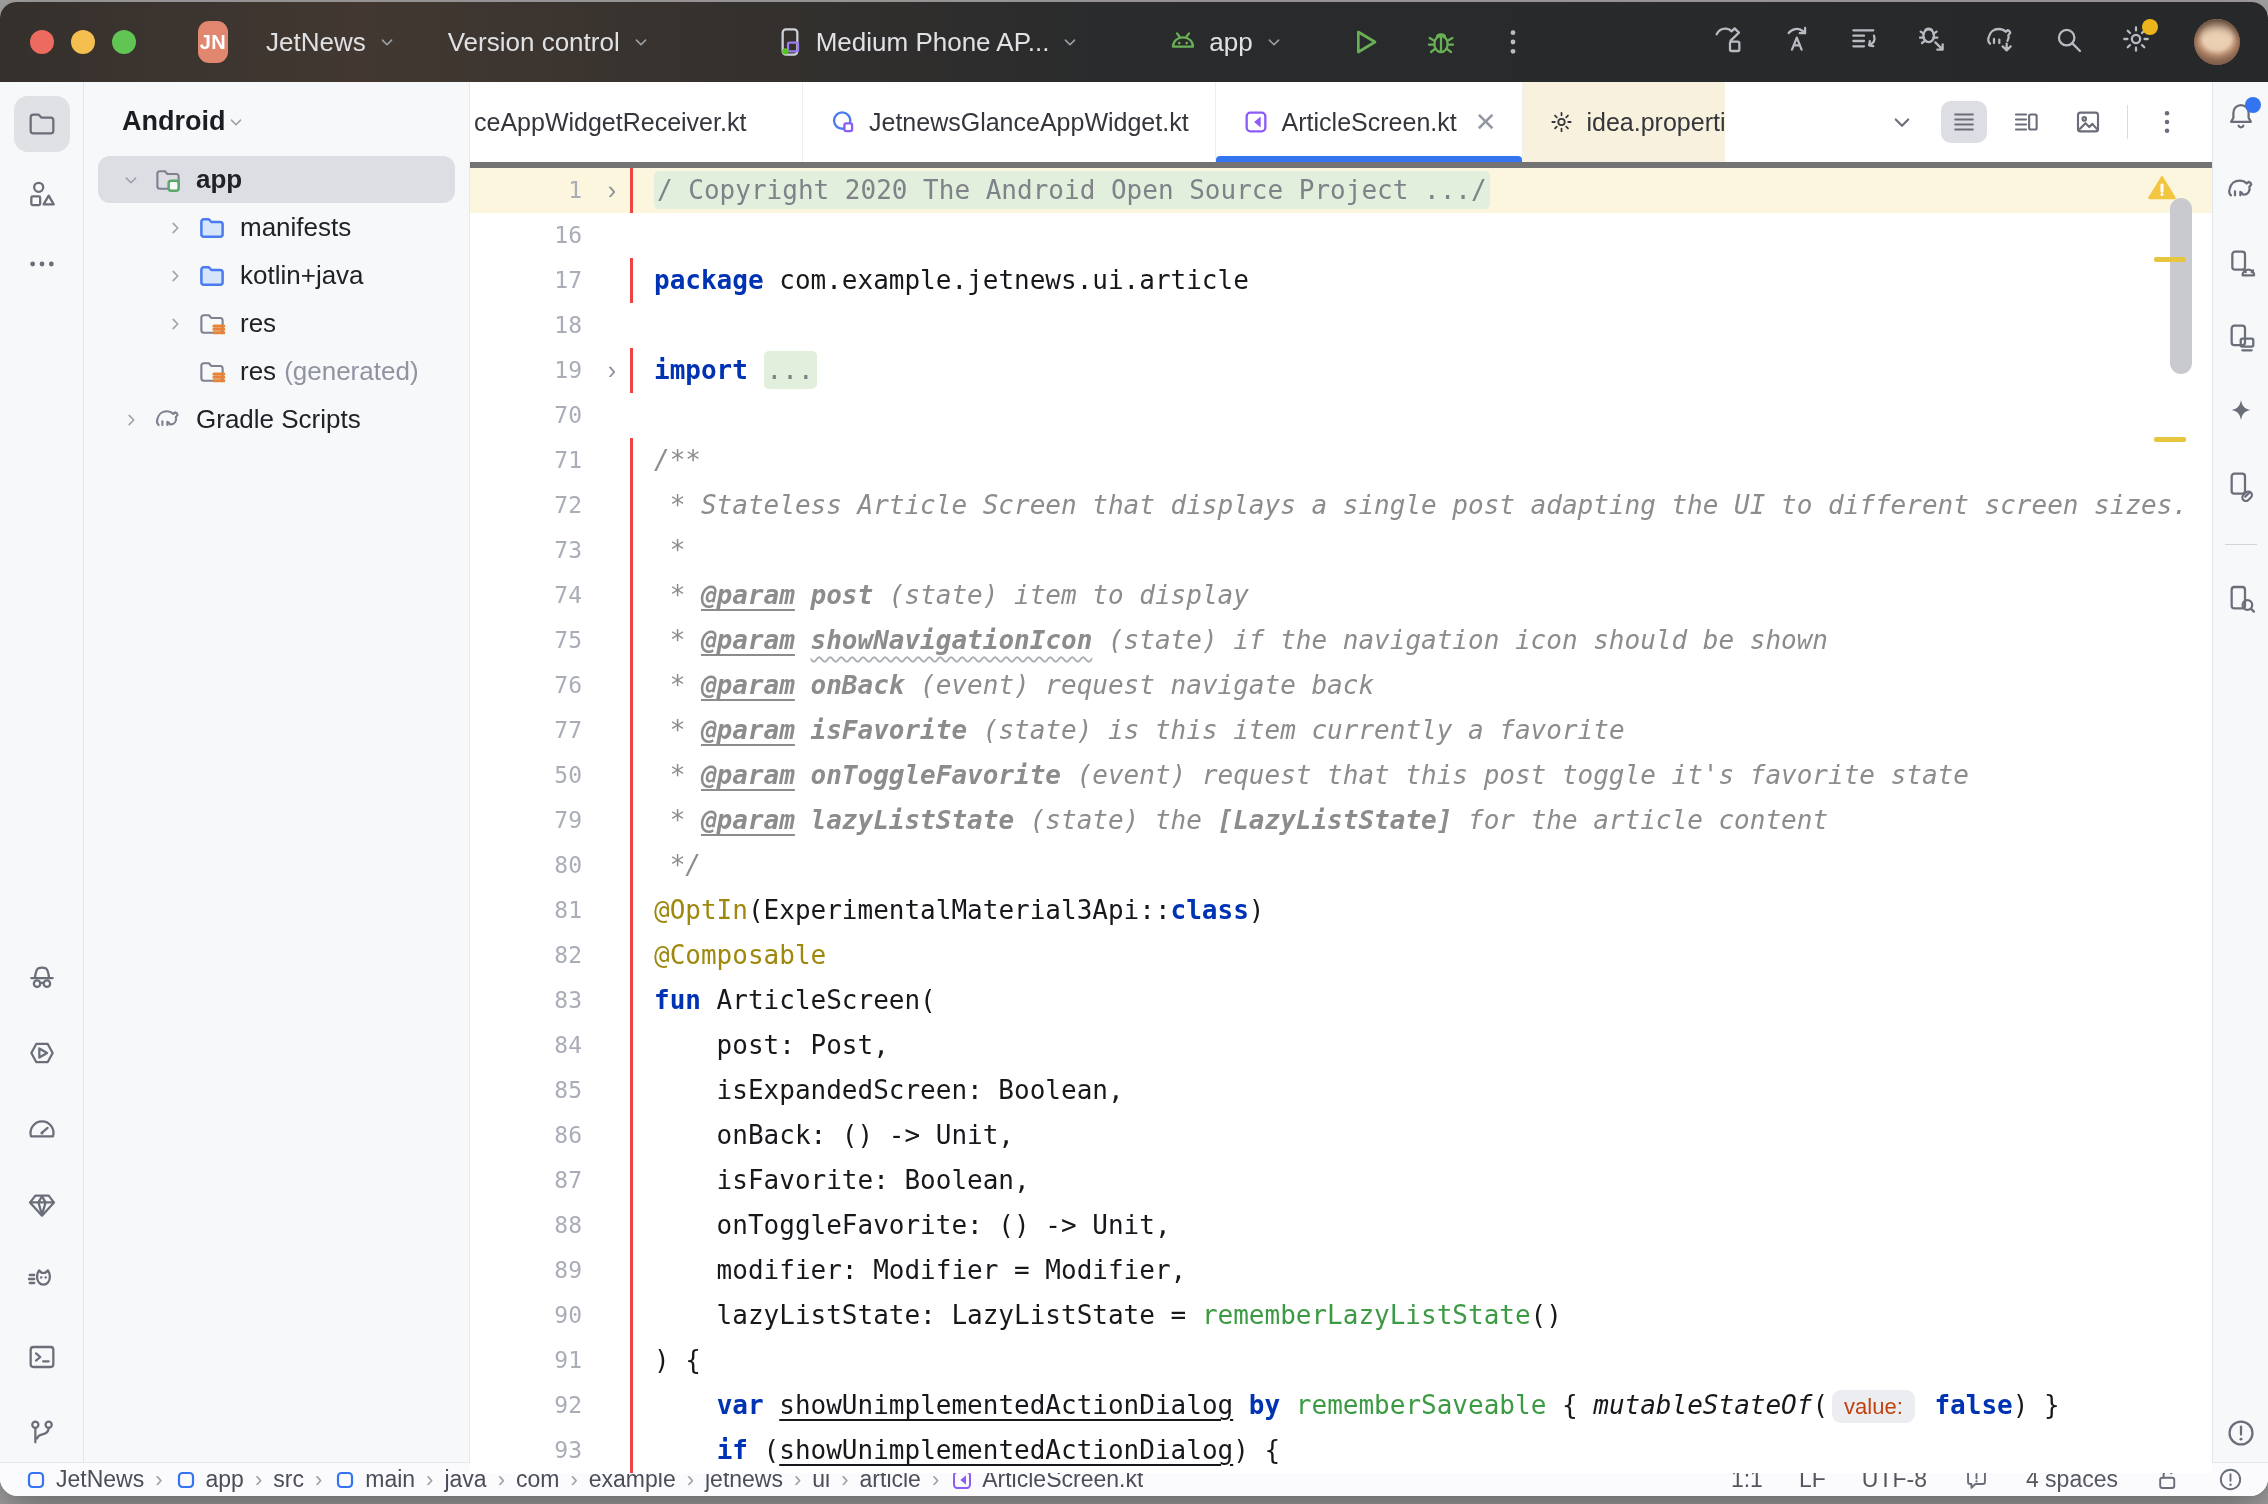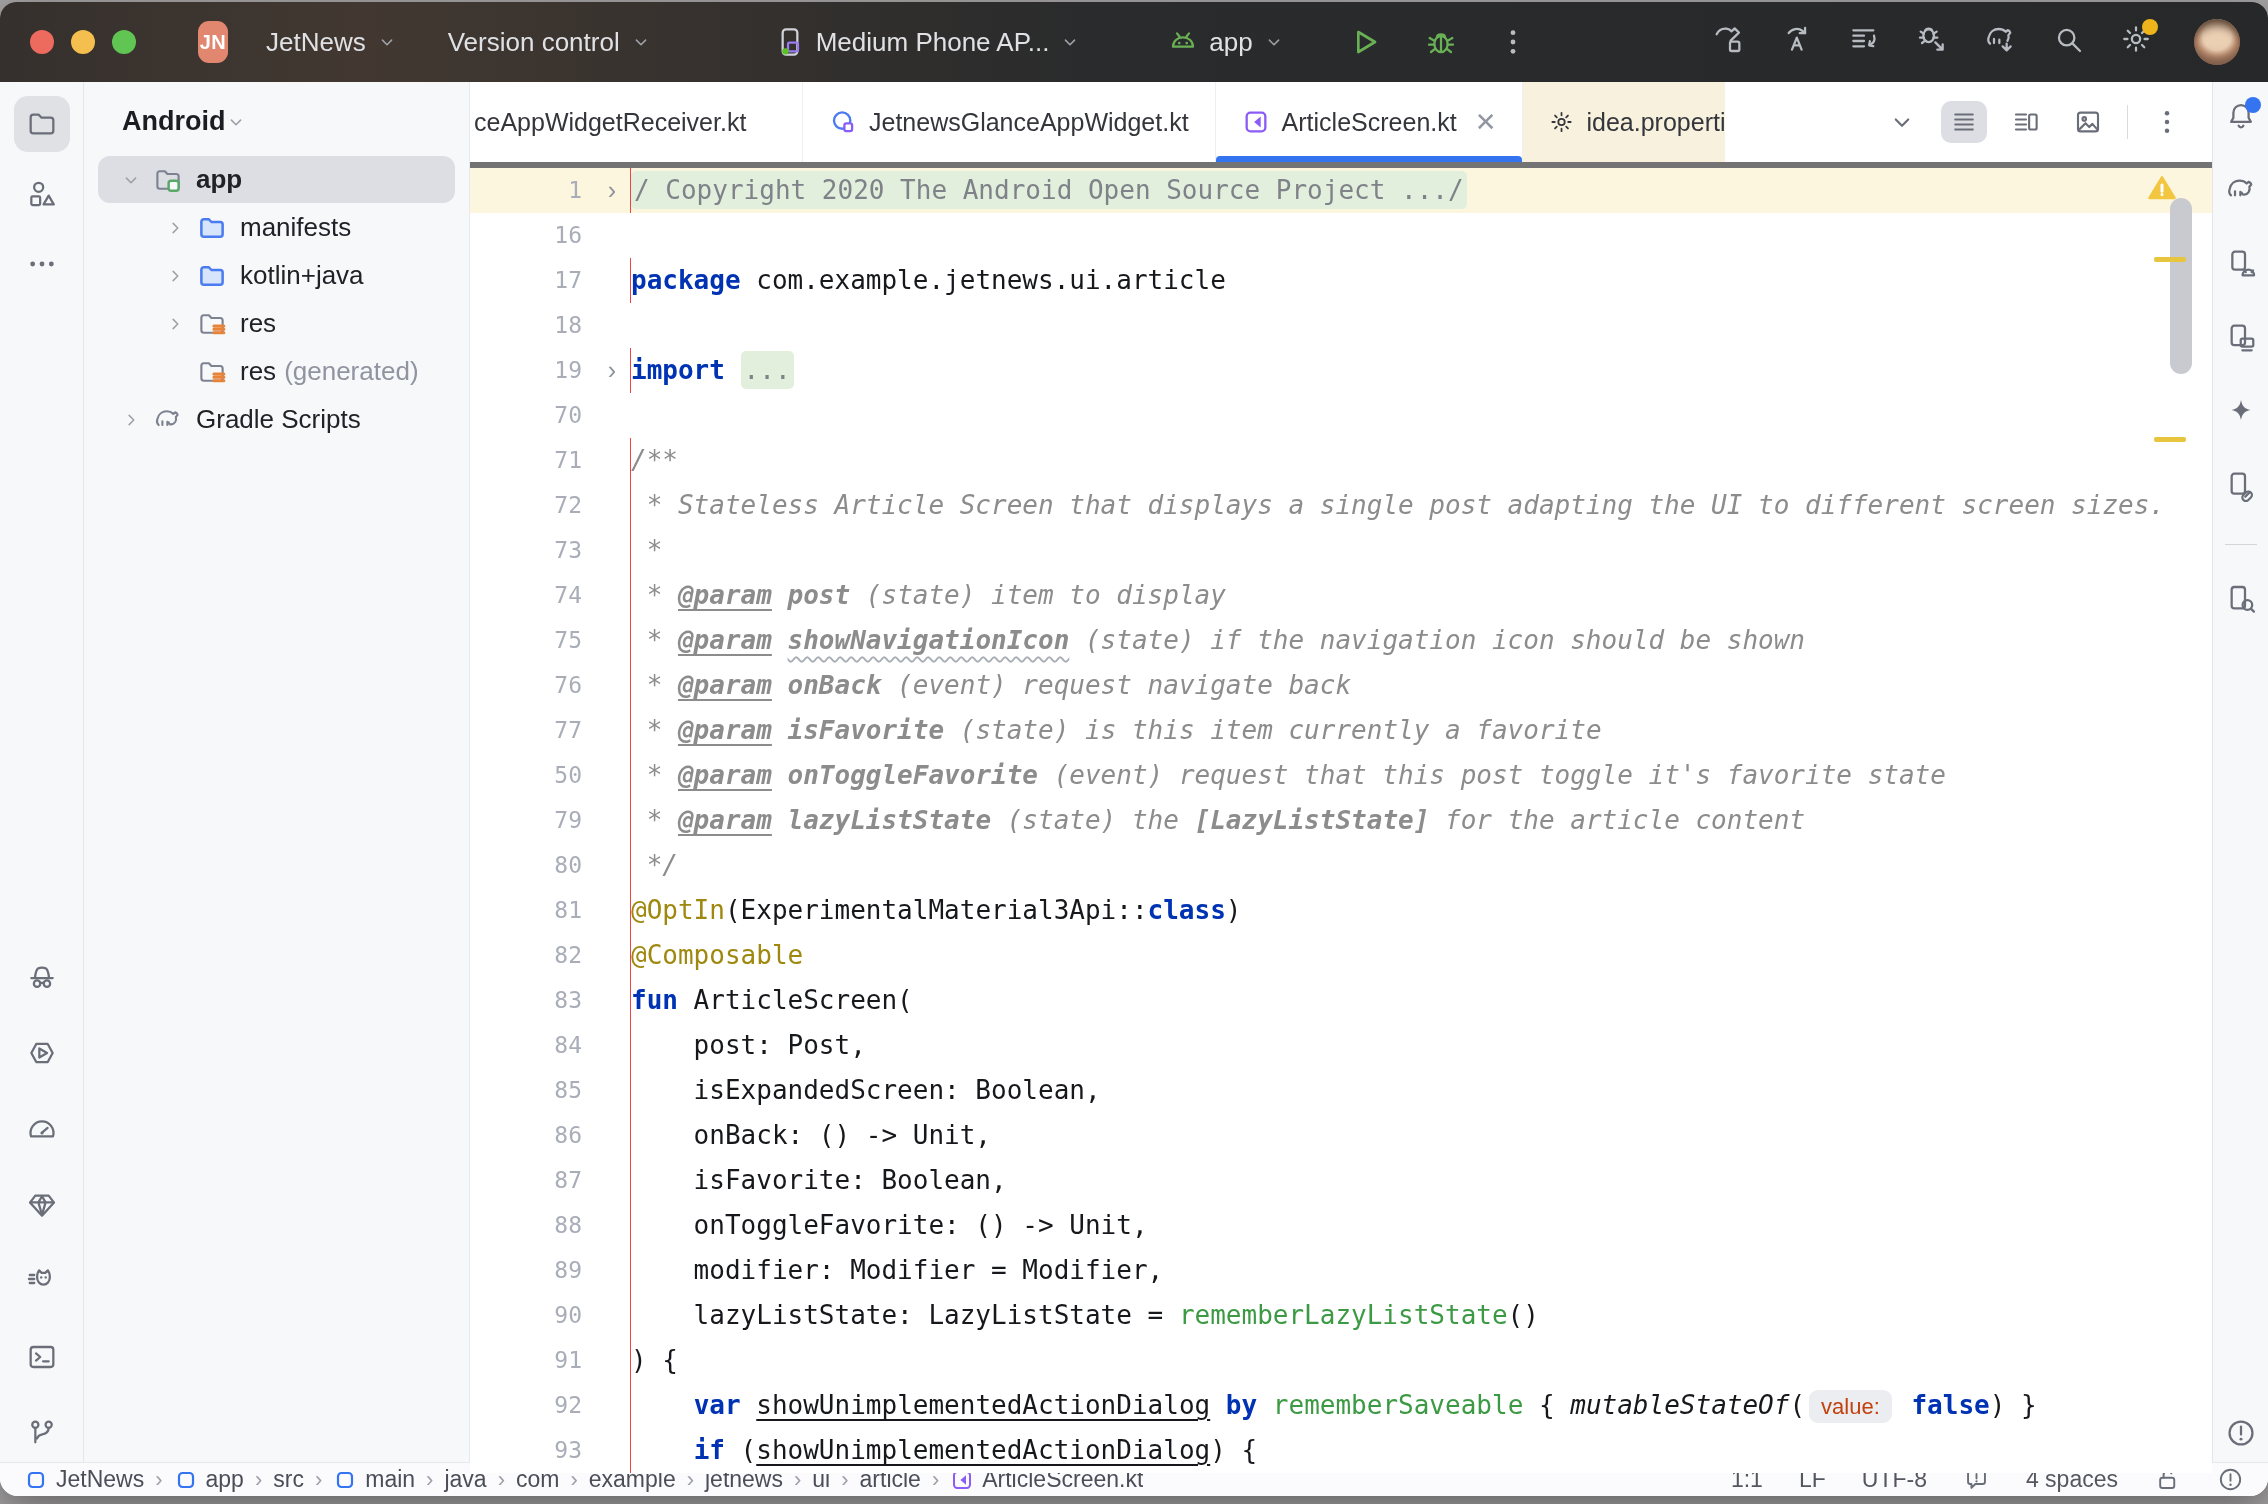--- a/index.html
+++ b/index.html
@@ -60,21 +60,21 @@
   .tabctl{display:flex;align-items:center;gap:16px;margin-left:auto;padding:0 22px 0 10px;color:#6a6e79;}
   .ctl-btn{width:46px;height:42px;border-radius:10px;display:flex;align-items:center;justify-content:center;}
   .ctl-btn.sel{background:#dcdee3}
   .vdiv{width:1px;height:34px;background:#d9dbdf}
   
   .editor-body{position:relative;flex:1;overflow:hidden;background:#fff;}
   .code-row{display:flex;height:45px;align-items:center;white-space:pre;}
   .code-row.bg-cream{background:#fdf6de}
   .gutter{width:112px;flex:none;text-align:right;padding-right:12px;color:#a9adb7;font:23px/45px "DejaVu Sans Mono",monospace;}
   .fold{width:36px;flex:none;text-align:center;color:#8f939d;font-size:25px;}
-  .ct{flex:1;border-left:1px solid #ef4444;padding-left:0;font:26px/45px "DejaVu Sans Mono",monospace;color:#17181c;min-width:0;}
+  .ct{flex:1;border-left:3px solid #ef4444;padding-left:21px;font:26px/45px "DejaVu Sans Mono",monospace;color:#17181c;min-width:0;}
   .kw{color:#0033b3;font-weight:700}
   .com{color:#7f8288}
   .doc{color:#8c8c8c;font-style:italic}
   .tag{text-decoration:underline;text-underline-offset:5px;font-weight:700}
   .pname{font-weight:700}
   .wavy{text-decoration:underline wavy #a9aeb4;text-decoration-thickness:2px;text-underline-offset:7px;}
   .ann{color:#9e880d}
   .fn{color:#3d9a44}
   .und{text-decoration:underline;text-underline-offset:5px;text-decoration-thickness:1.8px}
   .ital{font-style:italic}

